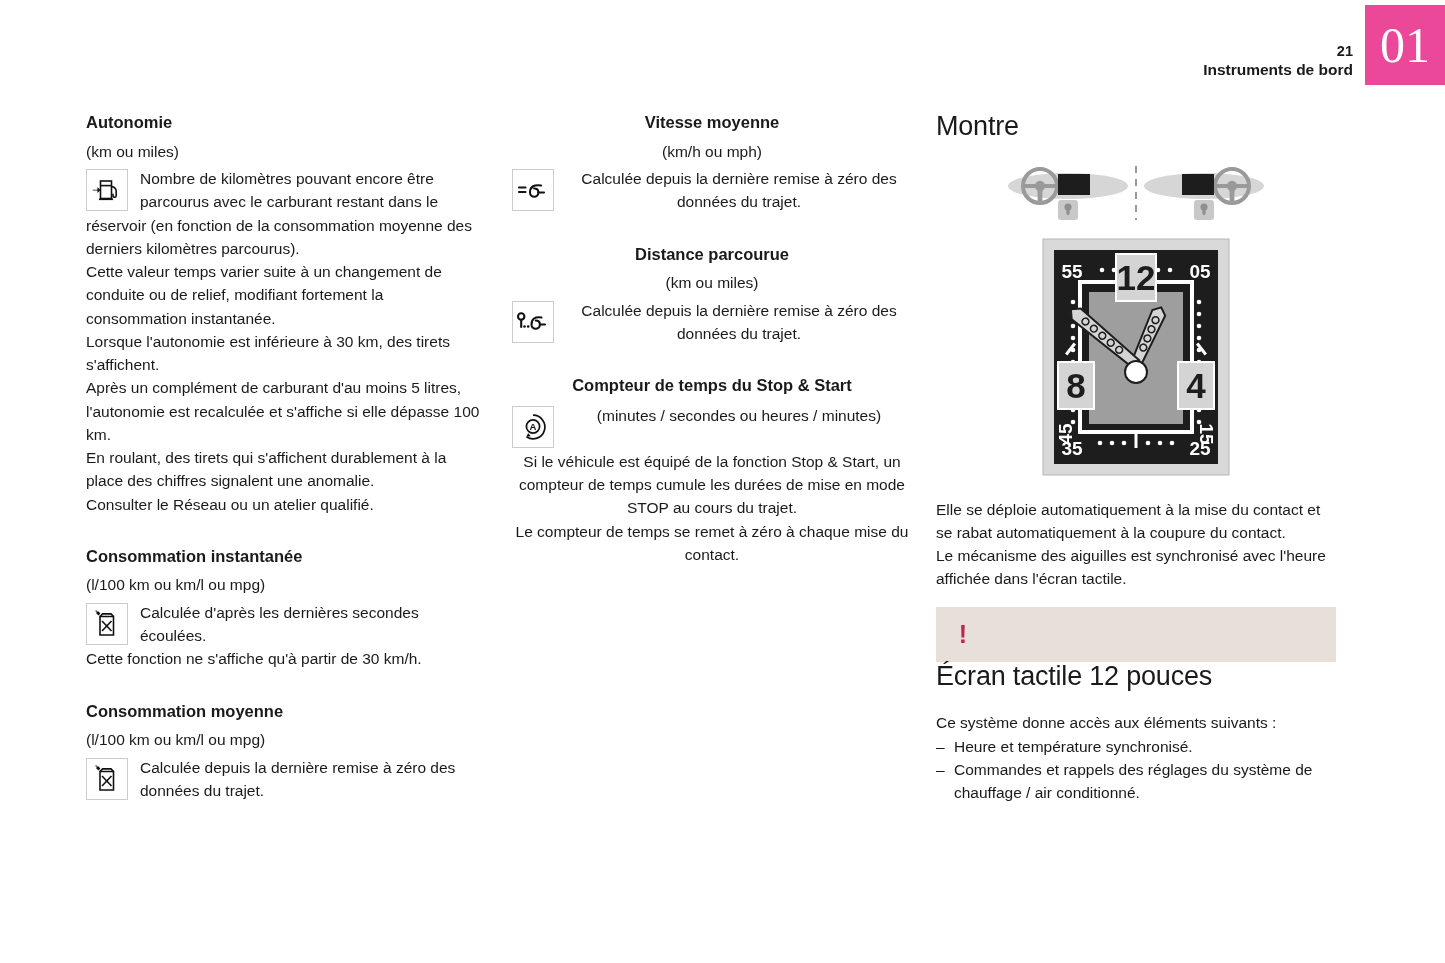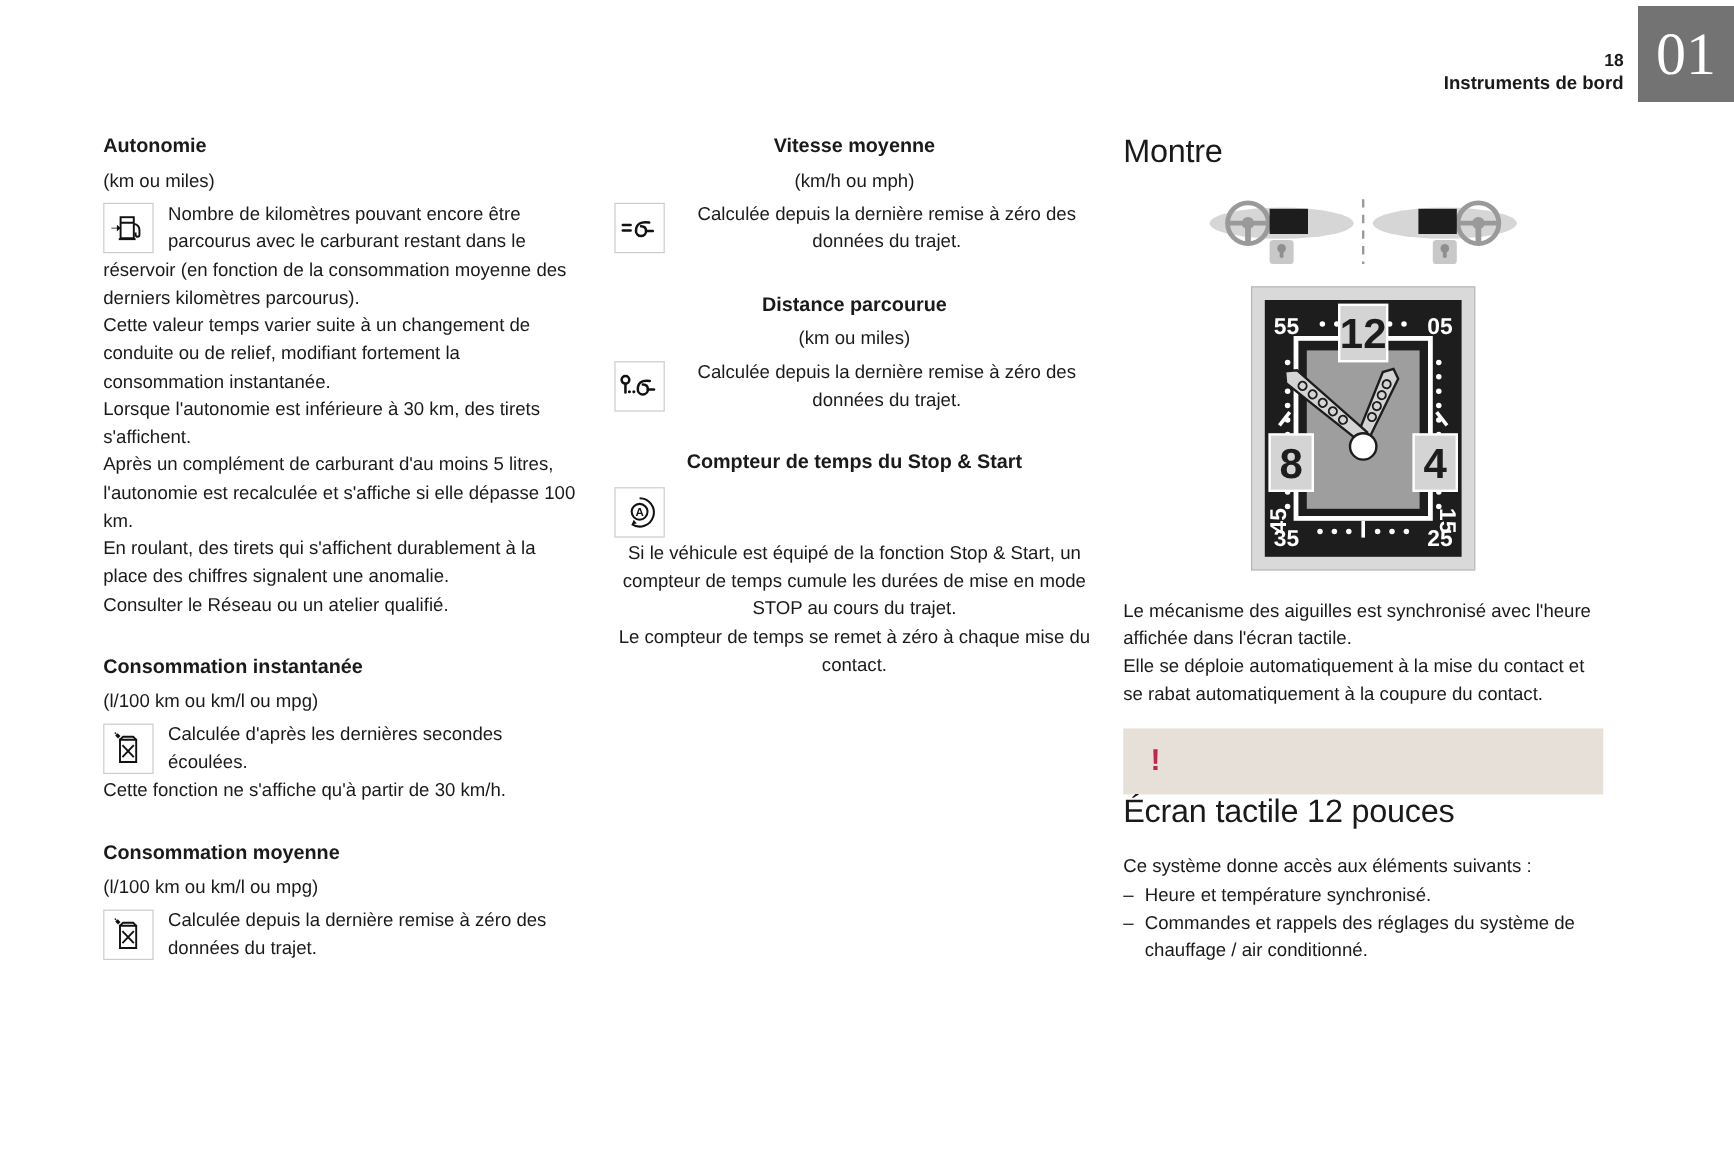--- a/index.html
+++ b/index.html
@@ -23,21 +23,21 @@
     left: 0;
     width: 1445px;
     height: 92px;
   }
   .chapter-block {
     position: absolute;
     top: 5px;
     right: 0px;
     width: 80px;
     height: 80px;
-    background: #737373;
+    background: #ec4899;
     display: flex;
     align-items: center;
     justify-content: center;
   }
   .chapter-number {
     font-family: "Liberation Serif", serif;
     font-size: 50px;
     font-weight: 400;
     color: #ffffff;
     line-height: 1;
@@ -173,21 +173,21 @@
     color: #1a1a1a;
     display: flex;
   }
   .dash-marker { width: 18px; flex: 0 0 auto; }
 </style>
 </head>
 <body>
 
 <div class="header">
   <div class="header-text">
-    <div class="page-number">18</div>
+    <div class="page-number">21</div>
     <div class="header-title">Instruments de bord</div>
   </div>
   <div class="chapter-block">
     <span class="chapter-number">01</span>
   </div>
 </div>
 
 <div class="col col1">
 
 
@@ -292,20 +292,21 @@
     <span class="icon-box">
       <svg width="30" height="30" viewBox="0 0 30 30">
         <g fill="none" stroke="#111" stroke-width="1.7">
           <path d="M15 3.2 a11.8 11.8 0 1 1 -6.5 21.6"></path>
           <circle cx="15" cy="14.5" r="6.6"></circle>
         </g>
         <text x="15" y="18.4" font-family="Liberation Sans, sans-serif" font-size="9.6" font-weight="bold" text-anchor="middle" fill="#111">A</text>
         <path d="M8.5 24.8 l4.2 -0.6 l-2.6 -3.1 z" fill="#111"></path>
       </svg>
     </span>
+    <p class="icon-para">(minutes / secondes ou heures / minutes)</p>
   </div>
   <p class="body gap">Si le véhicule est équipé de la fonction Stop &amp; Start, un compteur de temps cumule les durées de mise en mode STOP au cours du trajet.</p>
   <p class="body">Le compteur de temps se remet à zéro à chaque mise du contact.</p>
 </div>
 
 <div class="col col3">
 
   <h1 class="section tight">Montre</h1>
 
   <div class="dash-illus">
@@ -417,22 +418,22 @@
           <circle cx="33" cy="0" r="3.4" fill="none" stroke="#1d1d1d" stroke-width="1.6"></circle>
           <circle cx="44" cy="0" r="3.4" fill="none" stroke="#1d1d1d" stroke-width="1.6"></circle>
           <circle cx="55" cy="0" r="3.4" fill="none" stroke="#1d1d1d" stroke-width="1.6"></circle>
           <circle cx="66" cy="0" r="3.4" fill="none" stroke="#1d1d1d" stroke-width="1.6"></circle>
         </g>
         <circle cx="0" cy="8" r="11" fill="#ffffff" stroke="#1d1d1d" stroke-width="2"></circle>
       </g>
     </svg>
   </div>
 
+  <p class="body">Elle se déploie automatiquement à la mise du contact et se rabat automatiquement à la coupure du contact.</p>
   <p class="body">Le mécanisme des aiguilles est synchronisé avec l'heure affichée dans l'écran tactile.</p>
-  <p class="body">Elle se déploie automatiquement à la mise du contact et se rabat automatiquement à la coupure du contact.</p>
 
   <div class="warning">
     <div class="warn-icon">!</div>
   </div>
 
   <h1 class="section tight" style="">Écran tactile 12 pouces</h1>
   <p class="body">Ce système donne accès aux éléments suivants :</p>
   <div class="dash-list">
     <div class="dash-item">
       <span class="dash-marker">–</span>

